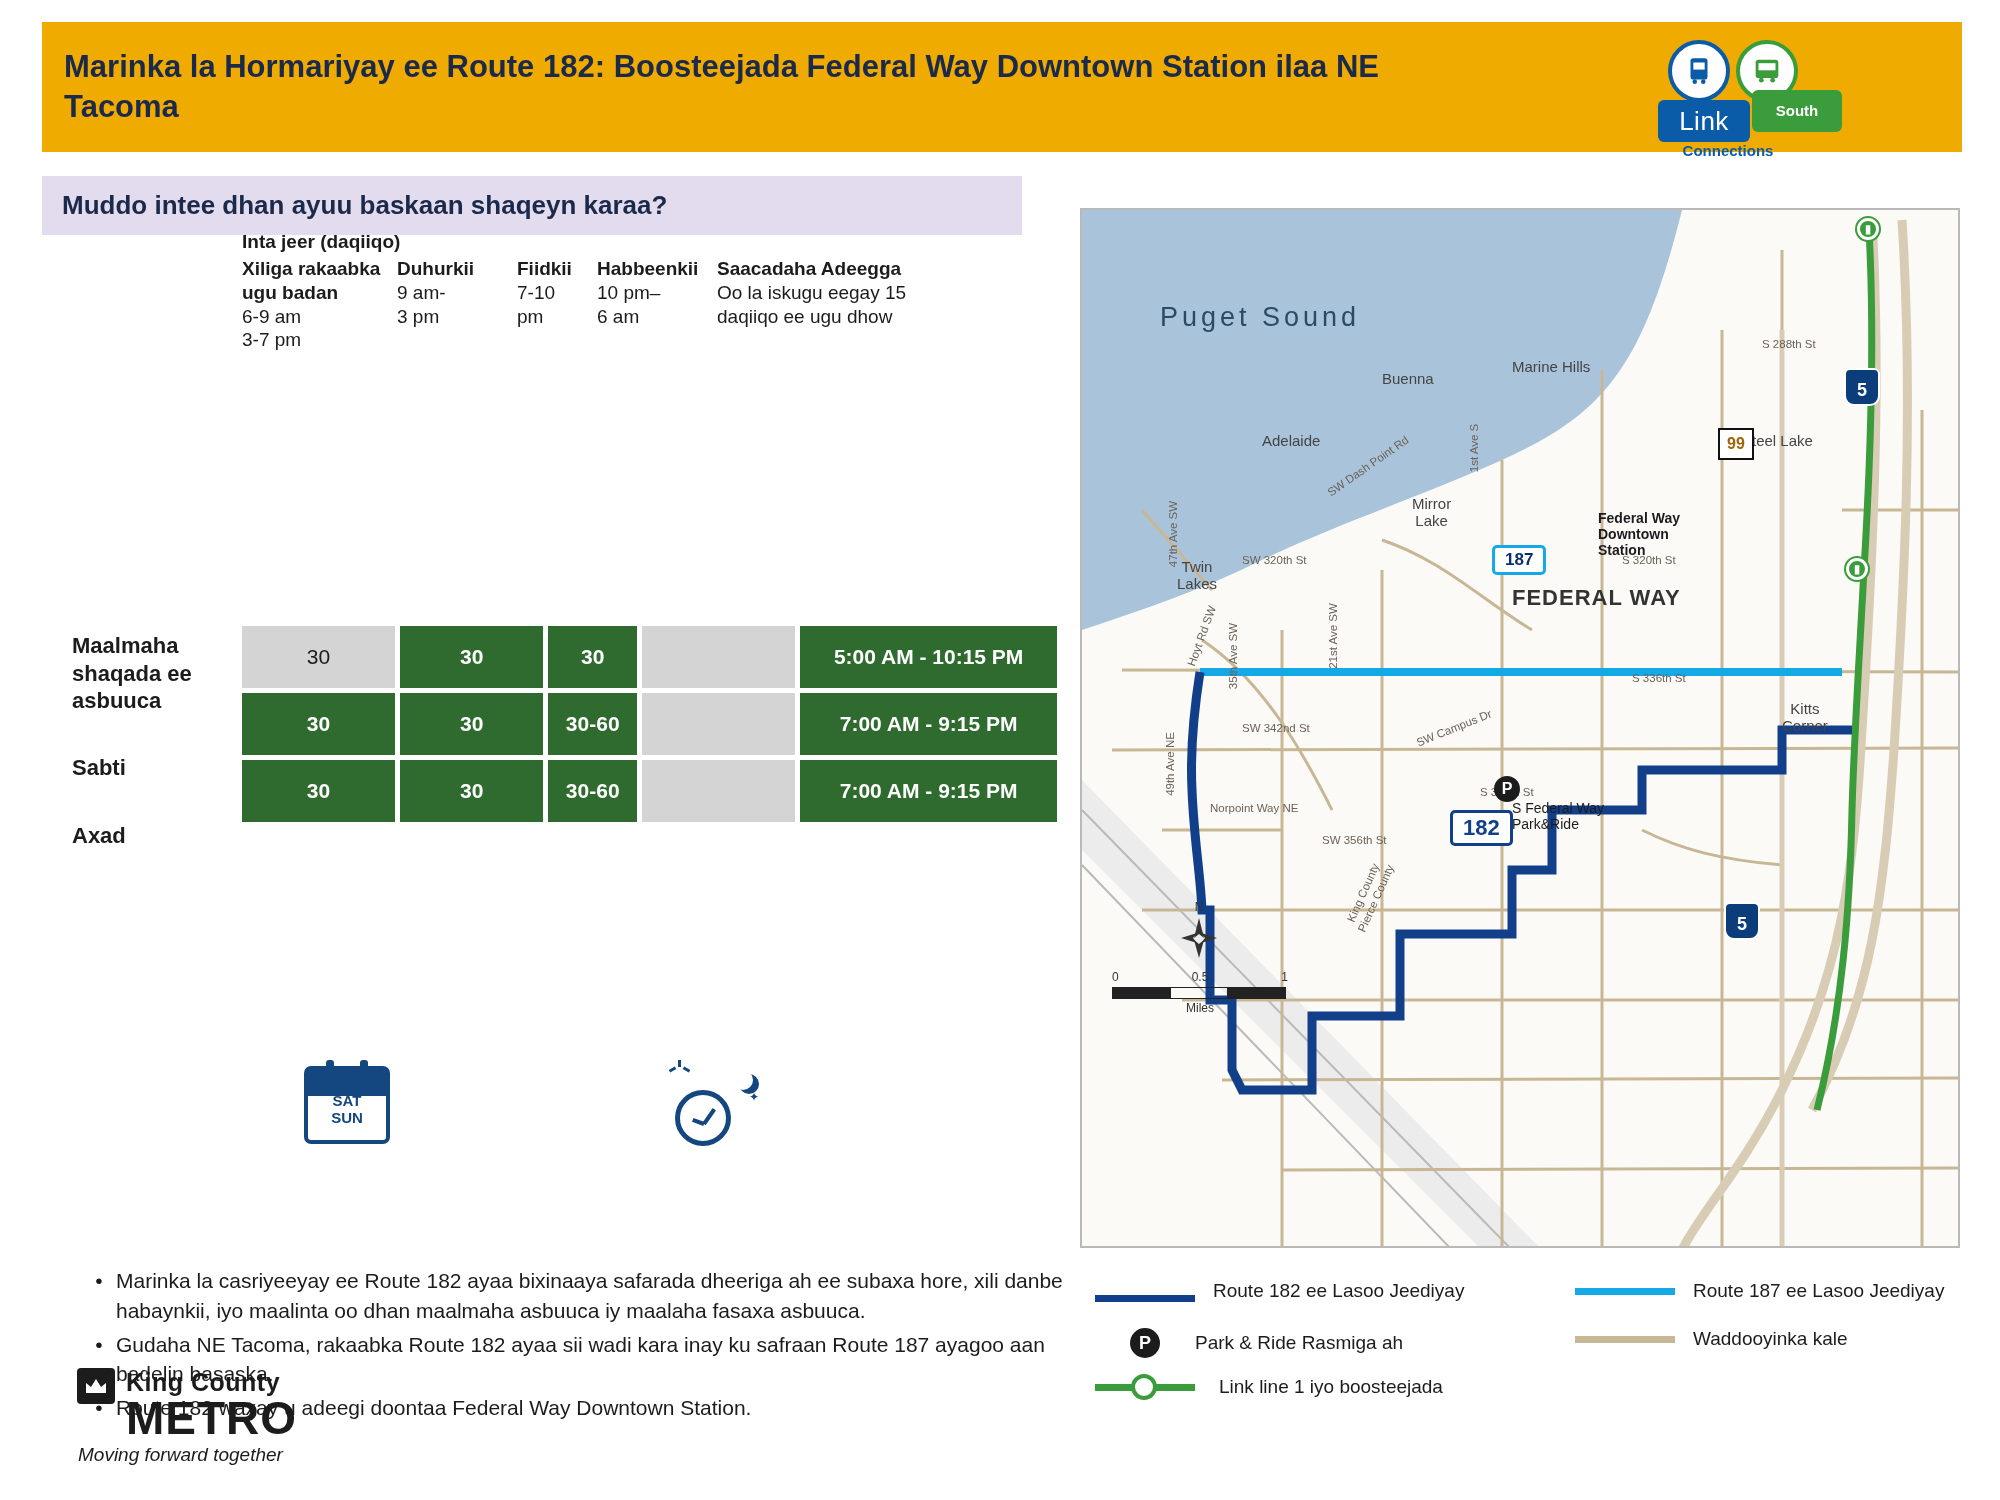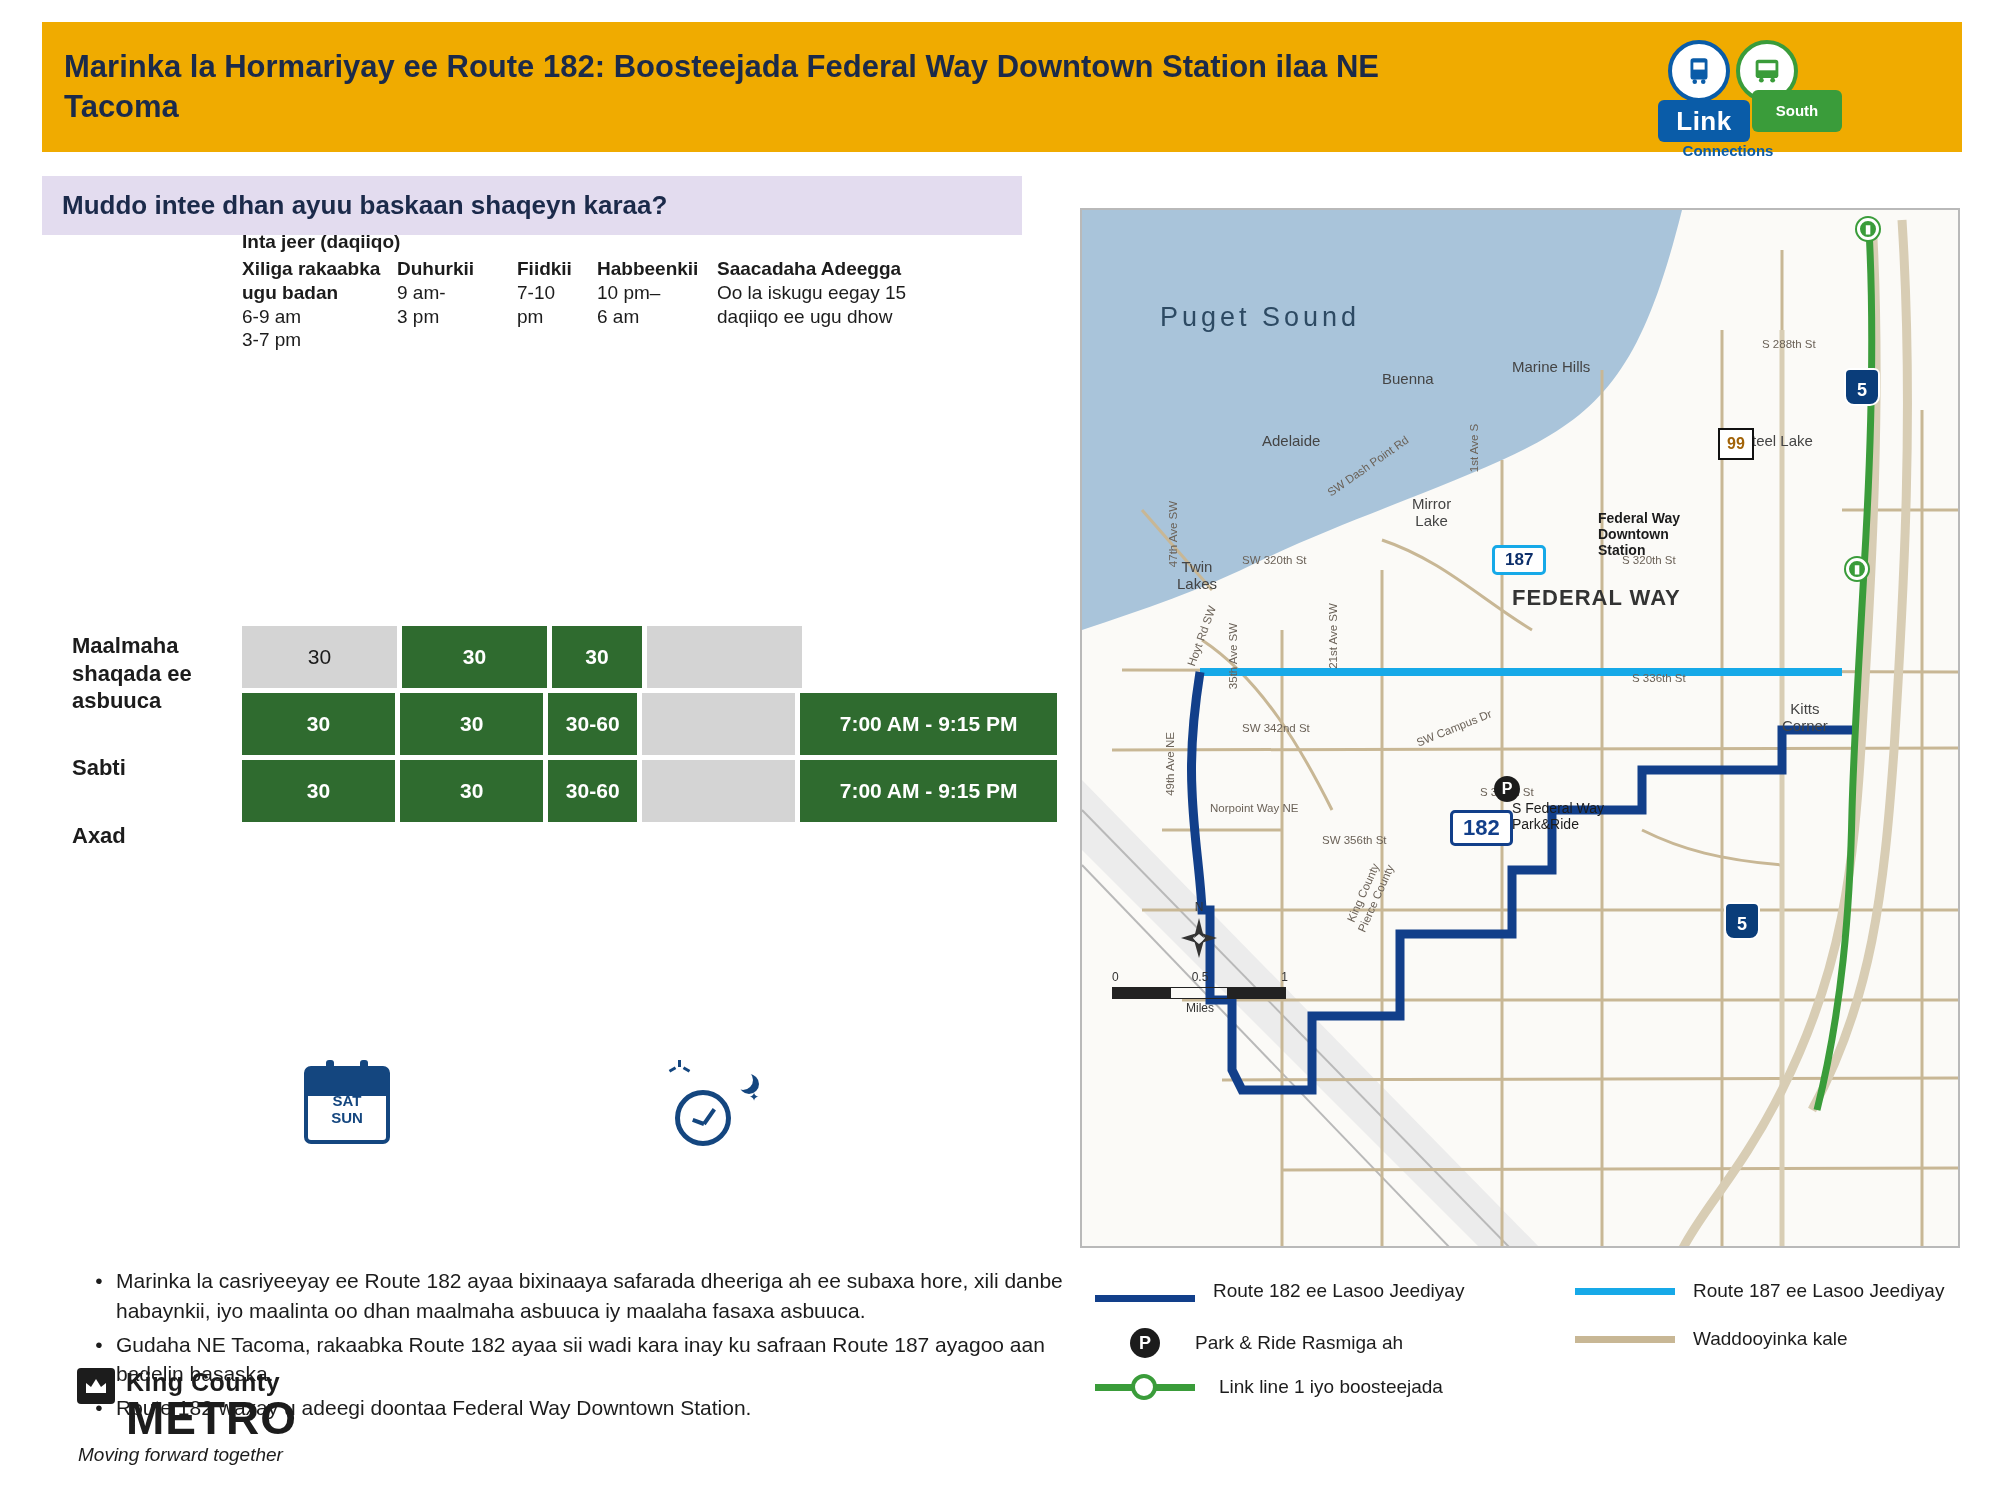--- a/index.html
+++ b/index.html
@@ -28,21 +28,21 @@
   }
   .brand-circle {
     position:absolute; border-radius:50%; background:#fff;
     border:4px solid #0a5ca8; display:flex; align-items:center; justify-content:center;
   }
   .bc1 { left:16px; top:22px; width:62px; height:62px; }
   .bc2 { left:84px; top:22px; width:62px; height:62px; border-color:#3a9c3a; }
   .link-badge {
     position:absolute; left:6px; top:82px; width:92px; height:42px;
     background:#0a5ca8; color:#fff; border-radius:6px;
-    font-size:26px; font-weight:bold; display:flex; align-items:center; justify-content:center;
+    font-size:26px; font-weight:normal; display:flex; align-items:center; justify-content:center;
     letter-spacing:.5px;
   }
   .southlink-badge {
     position:absolute; left:100px; top:72px; width:90px; height:42px;
     background:#3a9c3a; color:#fff; border-radius:6px;
     font-size:15px; font-weight:bold; line-height:1.05; text-align:center;
     display:flex; align-items:center; justify-content:center;
   }
   .connections-text {
     position:absolute; left:6px; top:124px; width:140px;
@@ -262,20 +262,21 @@
     <div class="rl2">Sabti</div>
     <div class="rl3">Axad</div>
   </div>
 
   <div class="tbl">
     <div class="trow">
       <div class="cell w1 grey">30</div>
       <div class="cell w2 green">30</div>
       <div class="cell w3 green">30</div>
       <div class="cell w4 blank"></div>
+      <div class="cell w5 green">5:00 AM - 10:15 PM</div>
     </div>
     <div class="trow">
       <div class="cell w1 green">30</div>
       <div class="cell w2 green">30</div>
       <div class="cell w3 green">30-60</div>
       <div class="cell w4 blank"></div>
       <div class="cell w5 green">7:00 AM - 9:15 PM</div>
     </div>
     <div class="trow">
       <div class="cell w1 green">30</div>

